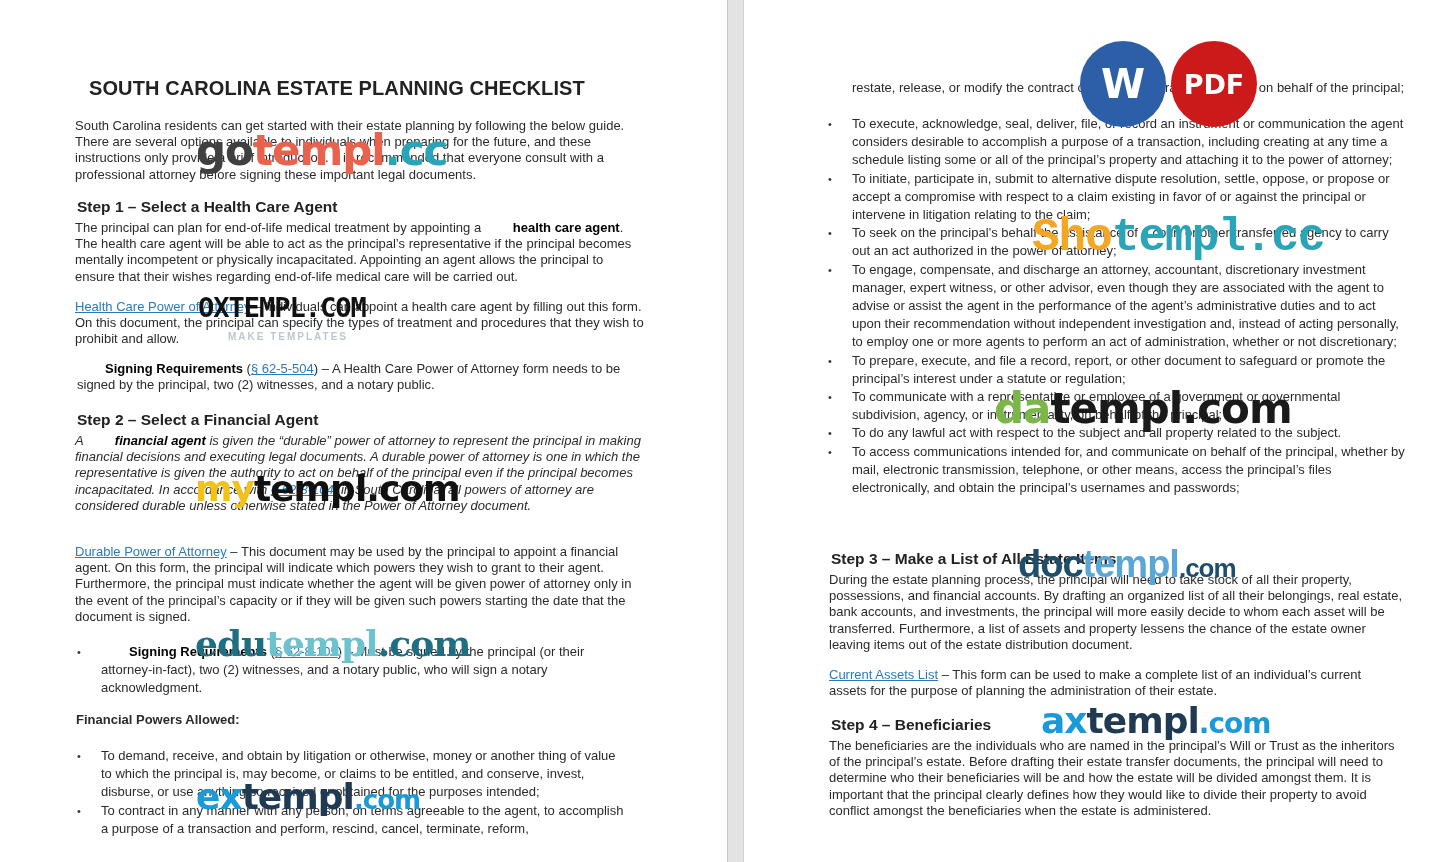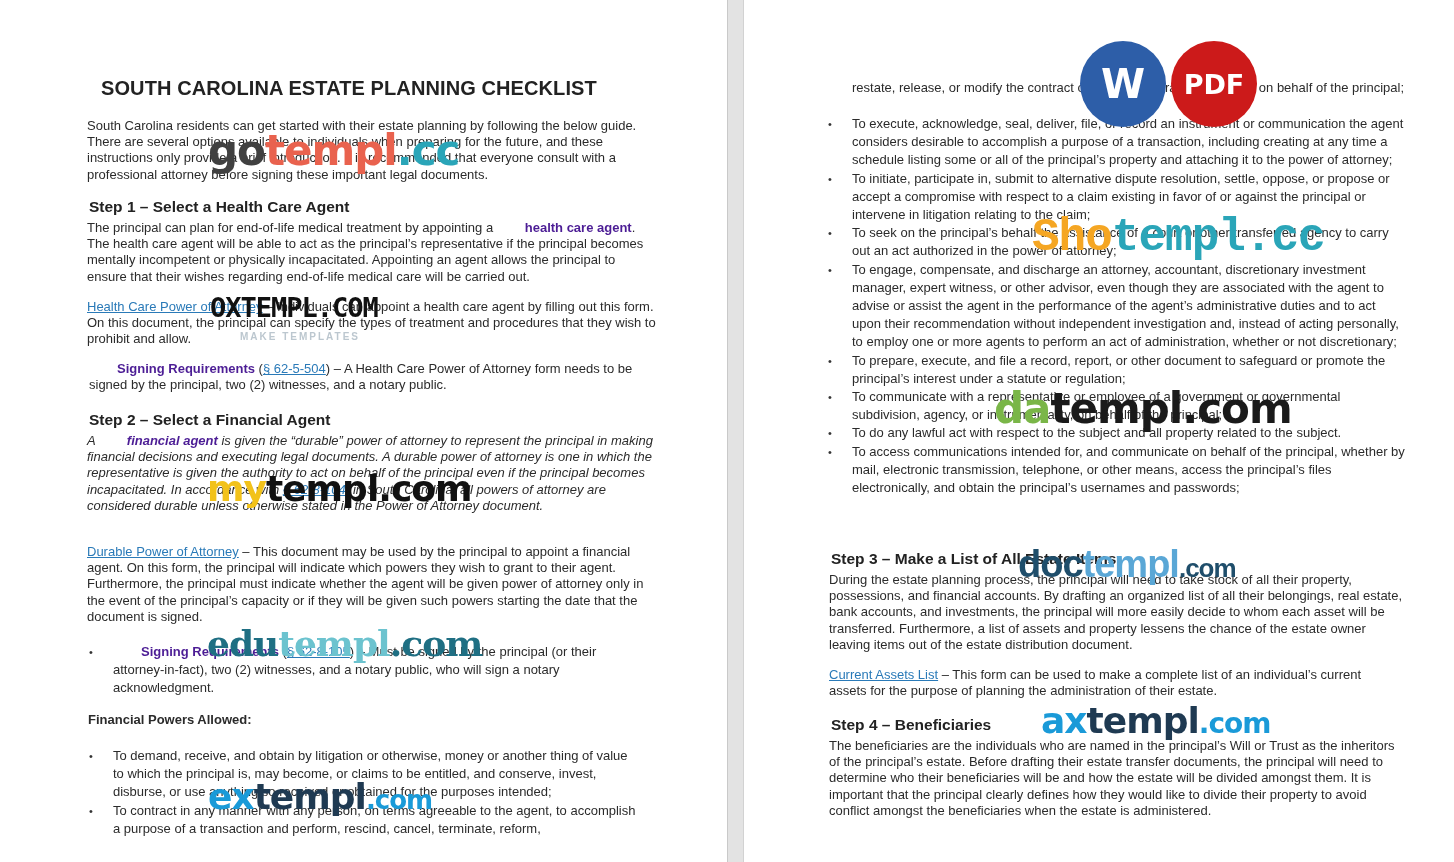--- a/index.html
+++ b/index.html
@@ -1,27 +1,27 @@
 <!DOCTYPE html>
 <html><head>
 <meta charset="utf-8">
 <style>
   html, body { margin:0; padding:0; }
   body { width:1454px; height:862px; overflow:hidden; background:#ffffff; position:relative;
          font-family:"Liberation Sans", sans-serif; color:#2b2b2b; }
   .page { position:absolute; top:0; height:862px; background:#fff; overflow:hidden; }
-  #page-left { left:12px; width:754px; }
+  #page-left { left:0; width:754px; }
   #page-right { left:744px; width:710px; }
   .gutter { position:absolute; left:727px; top:0; width:17px; height:862px; background:#e3e3e3;
             border-left:1px solid #c9c9c9; border-right:1px solid #d2d2d2; box-sizing:border-box; }
   .txt { position:absolute; font-size:13px; line-height:16.2px; color:#2b2b2b; }
   .title { position:absolute; left:89px; top:77px; font-size:20px; font-weight:bold; color:#222; letter-spacing:0.1px; }
   .h2 { position:absolute; font-size:15.5px; font-weight:bold; color:#222; }
   .link { color:#2a7ab8; text-decoration:underline; cursor:pointer; }
-  b { color:#4c1d95;padding-left:28px; }
+  b { color:#000000;padding-left:28px; }
   ul.bl { position:absolute; margin:0; padding:0; list-style:none; }
   ul.bl li { position:relative; padding-left:24px; font-size:13px; line-height:18.2px; }
   ul.bl li::before { content:"•"; position:absolute; left:0; top:0; color:#333; font-size:11px; }
   .wm { position:absolute; font-weight:bold; white-space:nowrap; pointer-events:none; }
   .badge { position:absolute; border-radius:50%; color:#fff; font-weight:bold; display:flex;
            align-items:center; justify-content:center; font-family:"DejaVu Sans", sans-serif; }
 </style>
 </head>
 <body>
 

